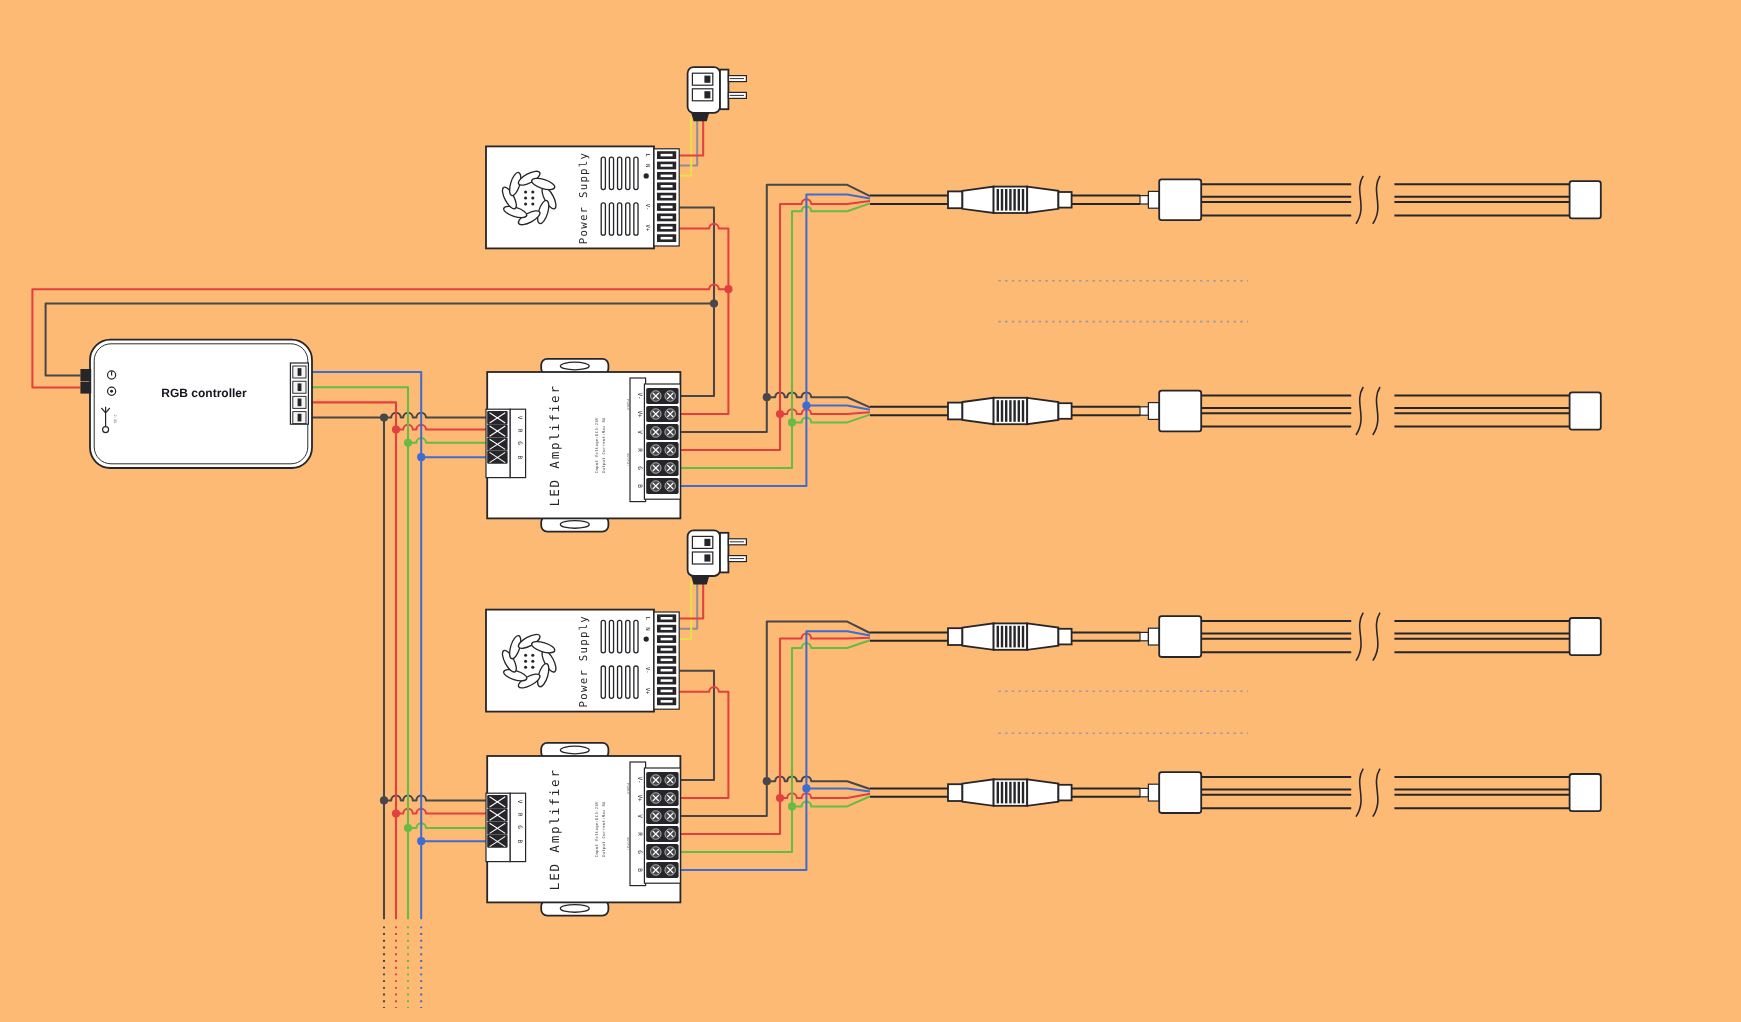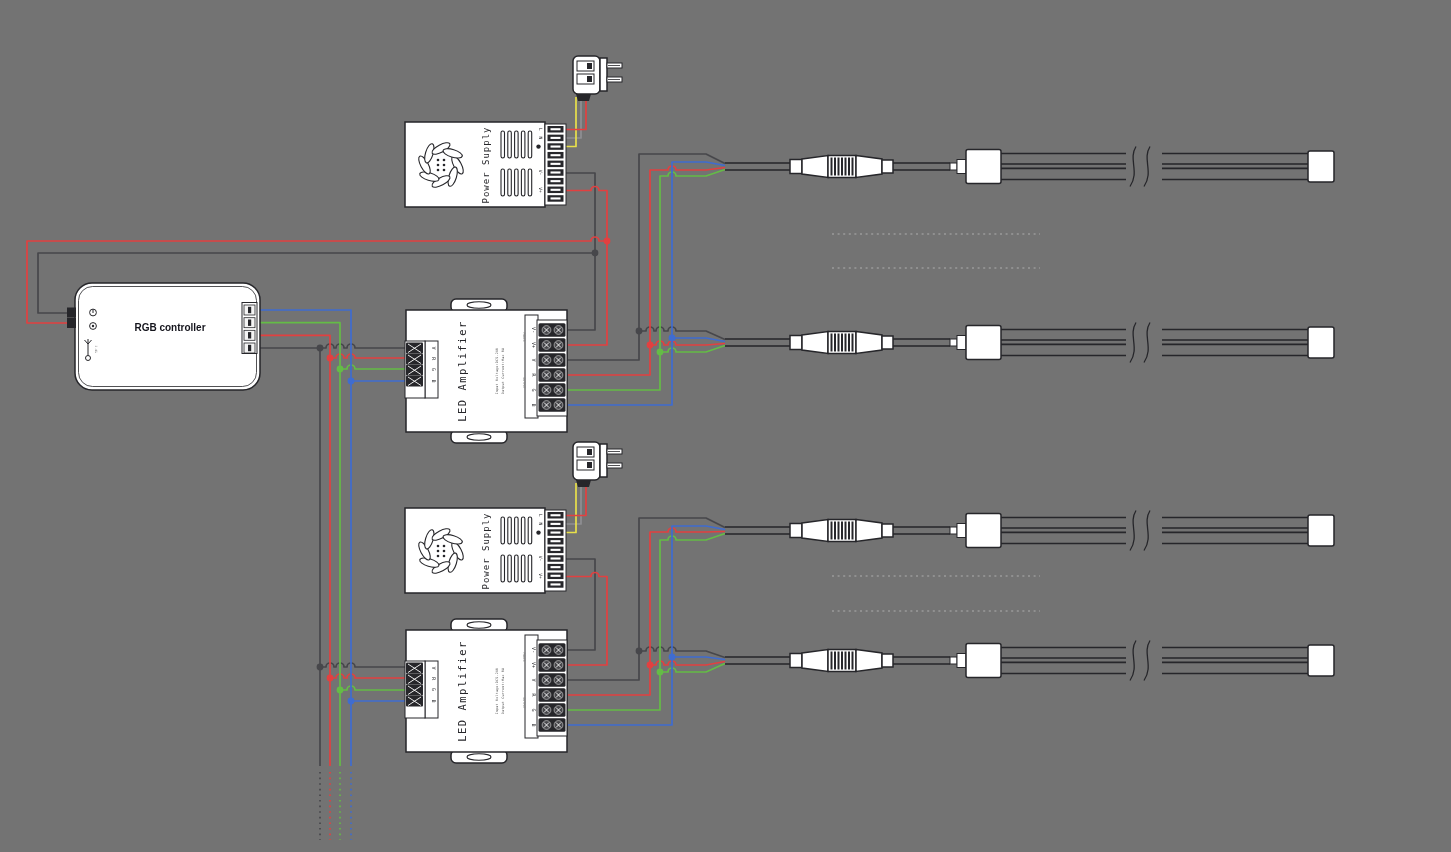--- a/index.html
+++ b/index.html
@@ -5,21 +5,21 @@
   :root{
     --line:#26262a;
     --wire-black:#47474b;
     --wire-red:#e24040;
     --wire-green:#64bc46;
     --wire-blue:#3f6cd0;
     --wire-yellow:#e8e04a;
     --wire-grey:#8f8f93;
   }
   html,body{margin:0;padding:0;background:#fff;}
-  .stage{position:relative;width:1451px;height:852px;background:#737373;overflow:hidden;
+  .stage{position:relative;width:1451px;height:852px;background:#fdba74;overflow:hidden;
          font-family:"DejaVu Sans",sans-serif;}
   svg{display:block;}
   
   .outline{fill:#fff;stroke:var(--line);stroke-width:1.5;}
   .thin{stroke-width:1;}
   .hairline{stroke-width:.8;}
   .dark{fill:var(--line);stroke:none;}
   .cell{fill:#f4f4f4;stroke:var(--line);stroke-width:.8;}
   .hole{fill:#fff;stroke:var(--line);stroke-width:1.1;}
   .screw{fill:#46464a;stroke:#d9d9d9;stroke-width:.6;}

